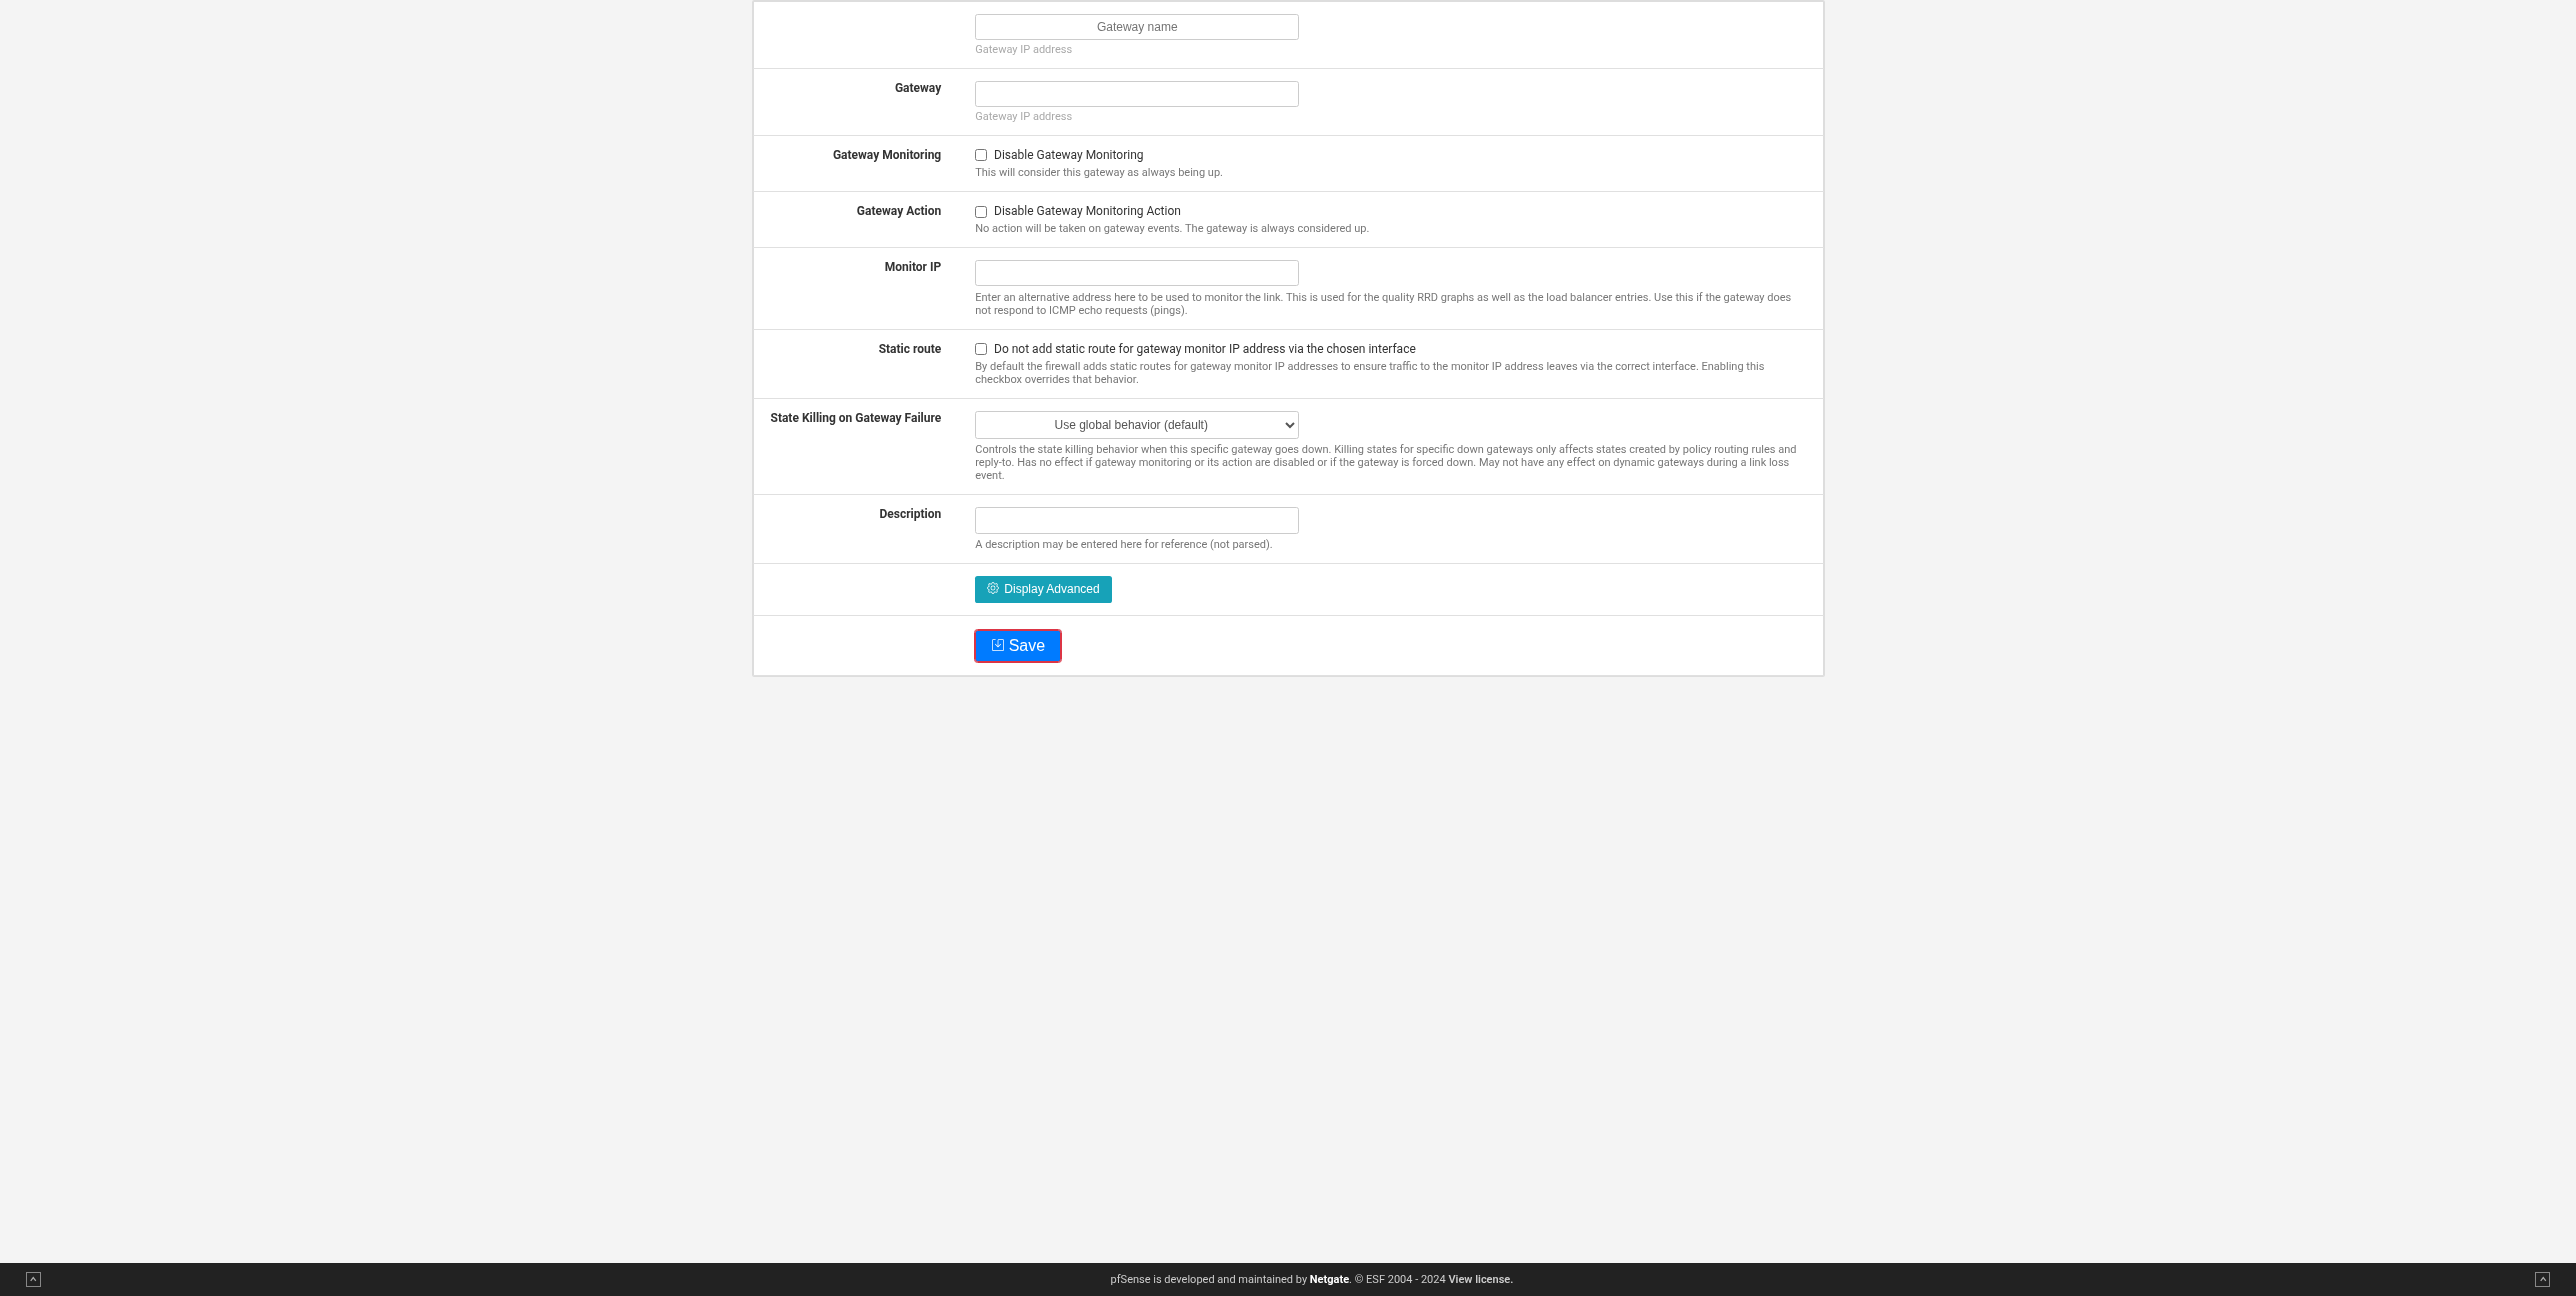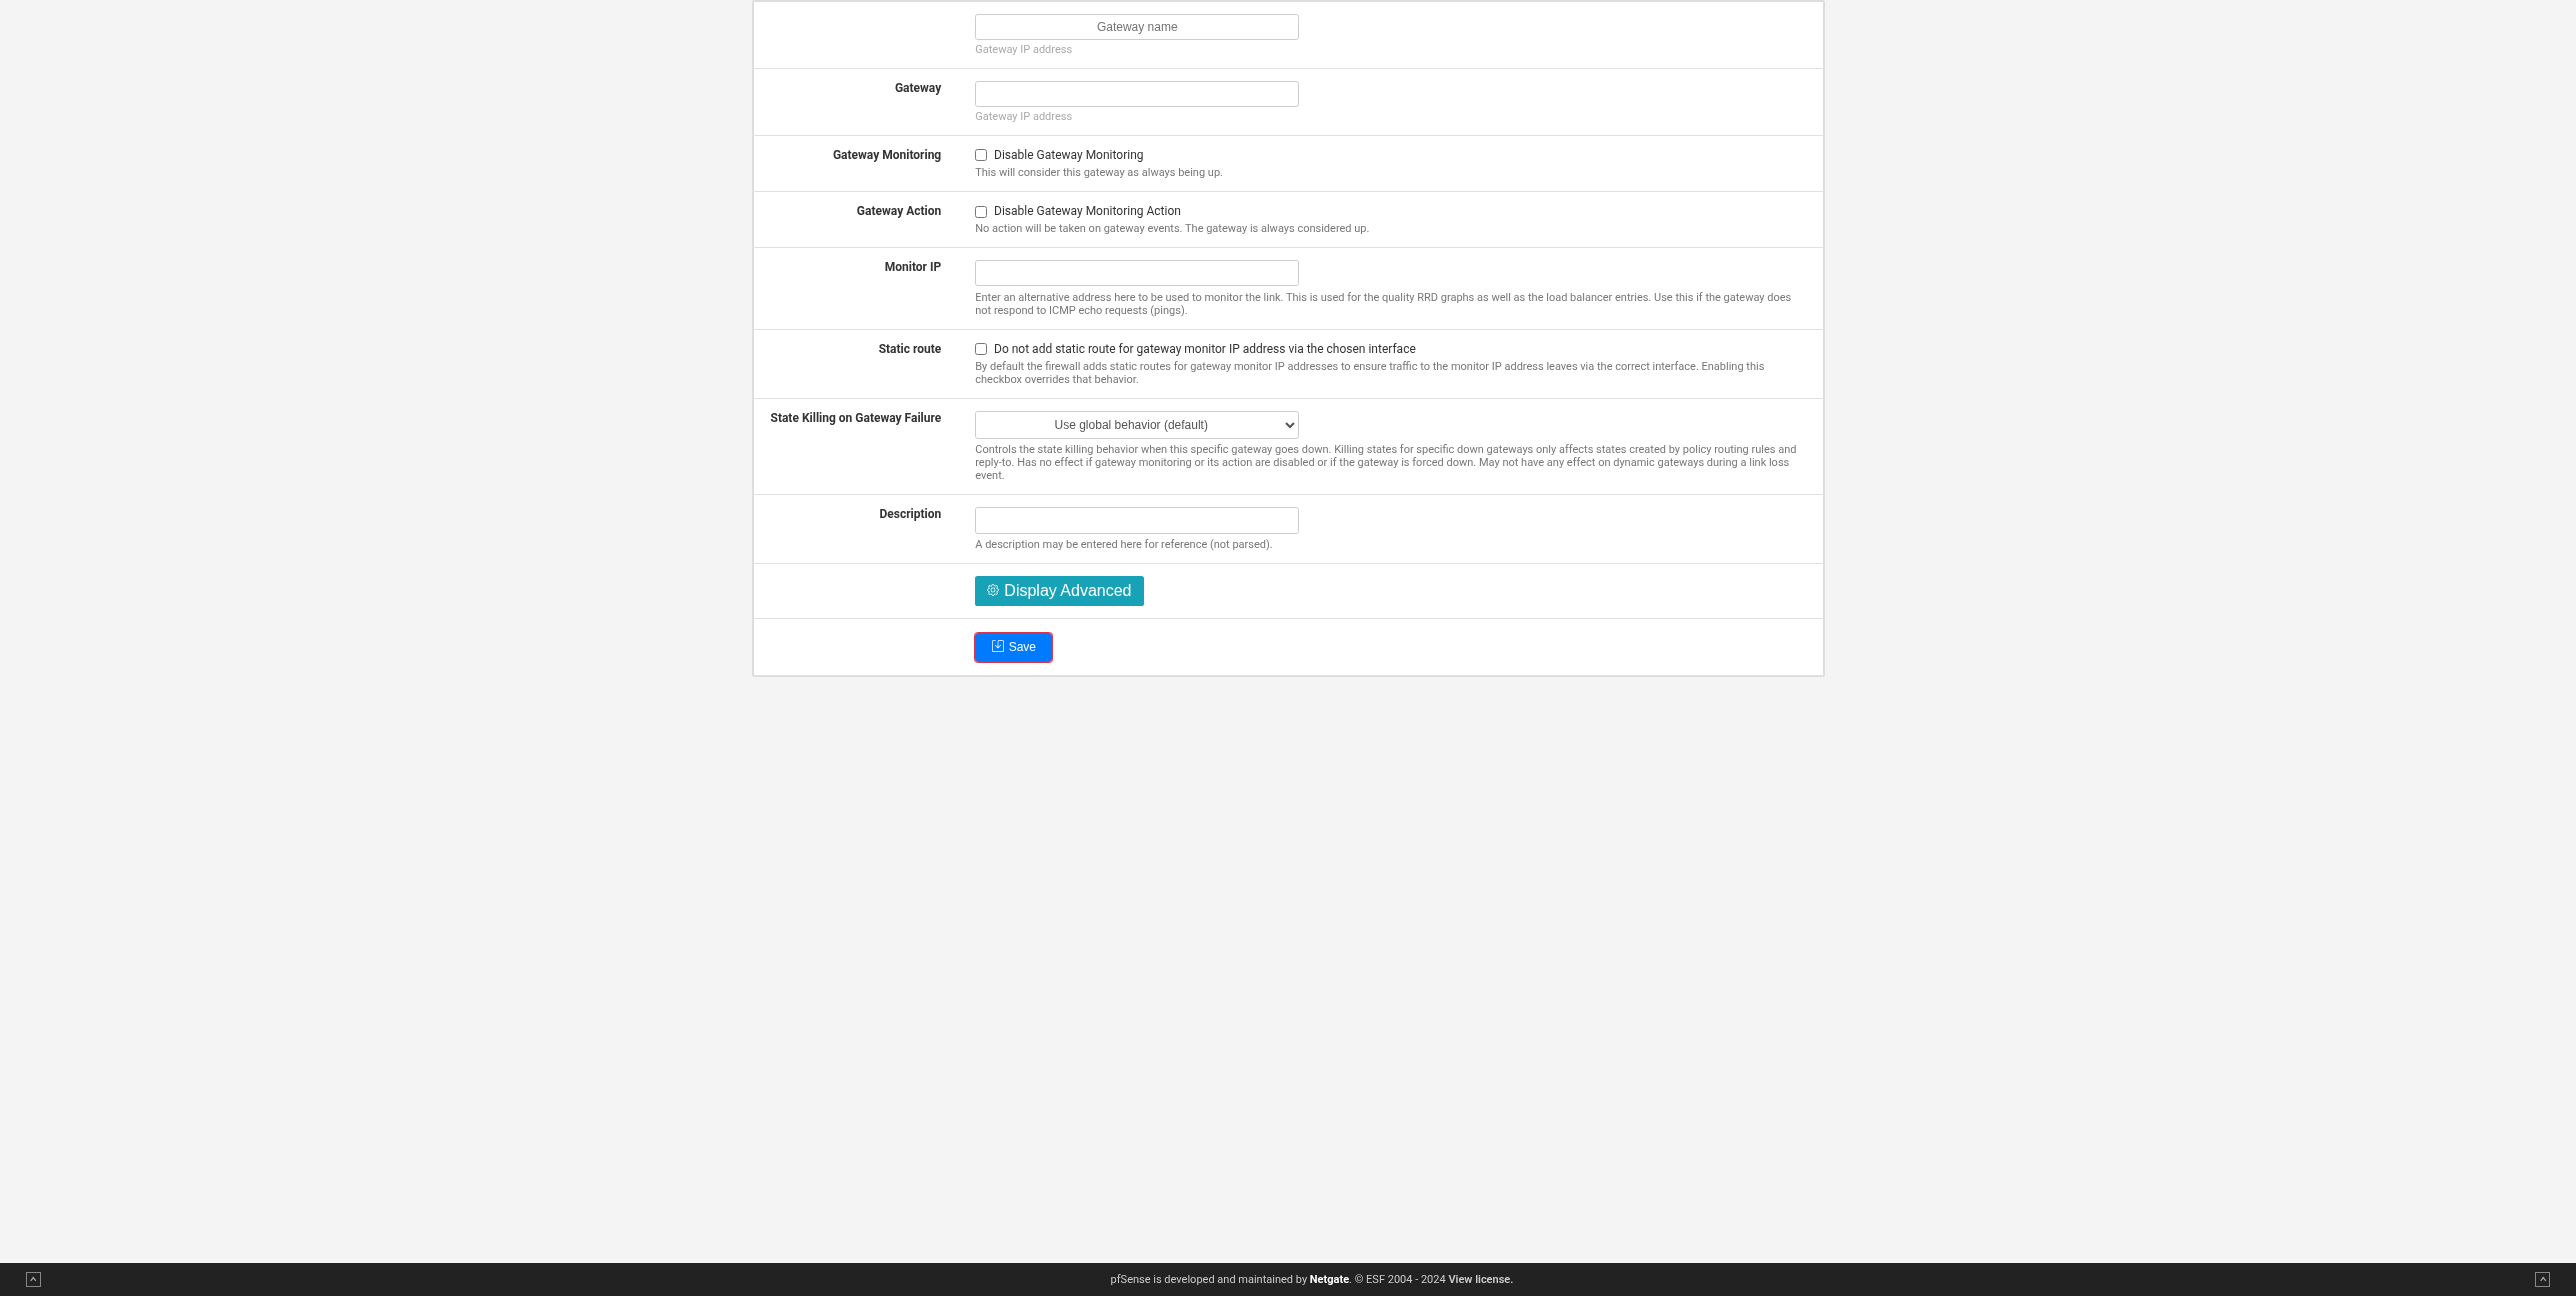--- a/index.html
+++ b/index.html
@@ -96,34 +96,34 @@
       width: 324px;
       appearance: auto;
     }
 
     .btn-display-advanced {
       background: #17a2b8;
       color: #fff;
       border: none;
       border-radius: 2.6px;
       padding: 6px 12px;
-      font-size: 16px;
+      font-size: 12px;
       cursor: pointer;
       display: inline-flex;
       align-items: center;
       gap: 5.1px;
     }
 
     .btn-save {
       background: #007bff;
       color: #fff;
       border: 1.7px solid #dc3545;
       border-radius: 2.6px;
       padding: 6px 15.3px;
-      font-size: 12px;
+      font-size: 16px;
       cursor: pointer;
       display: inline-flex;
       align-items: center;
       gap: 5.1px;
       outline: 1.7px solid #dc3545;
     }
 
     .buttons-row td {
       padding: 13.6px 17px;
       border-bottom: none;

